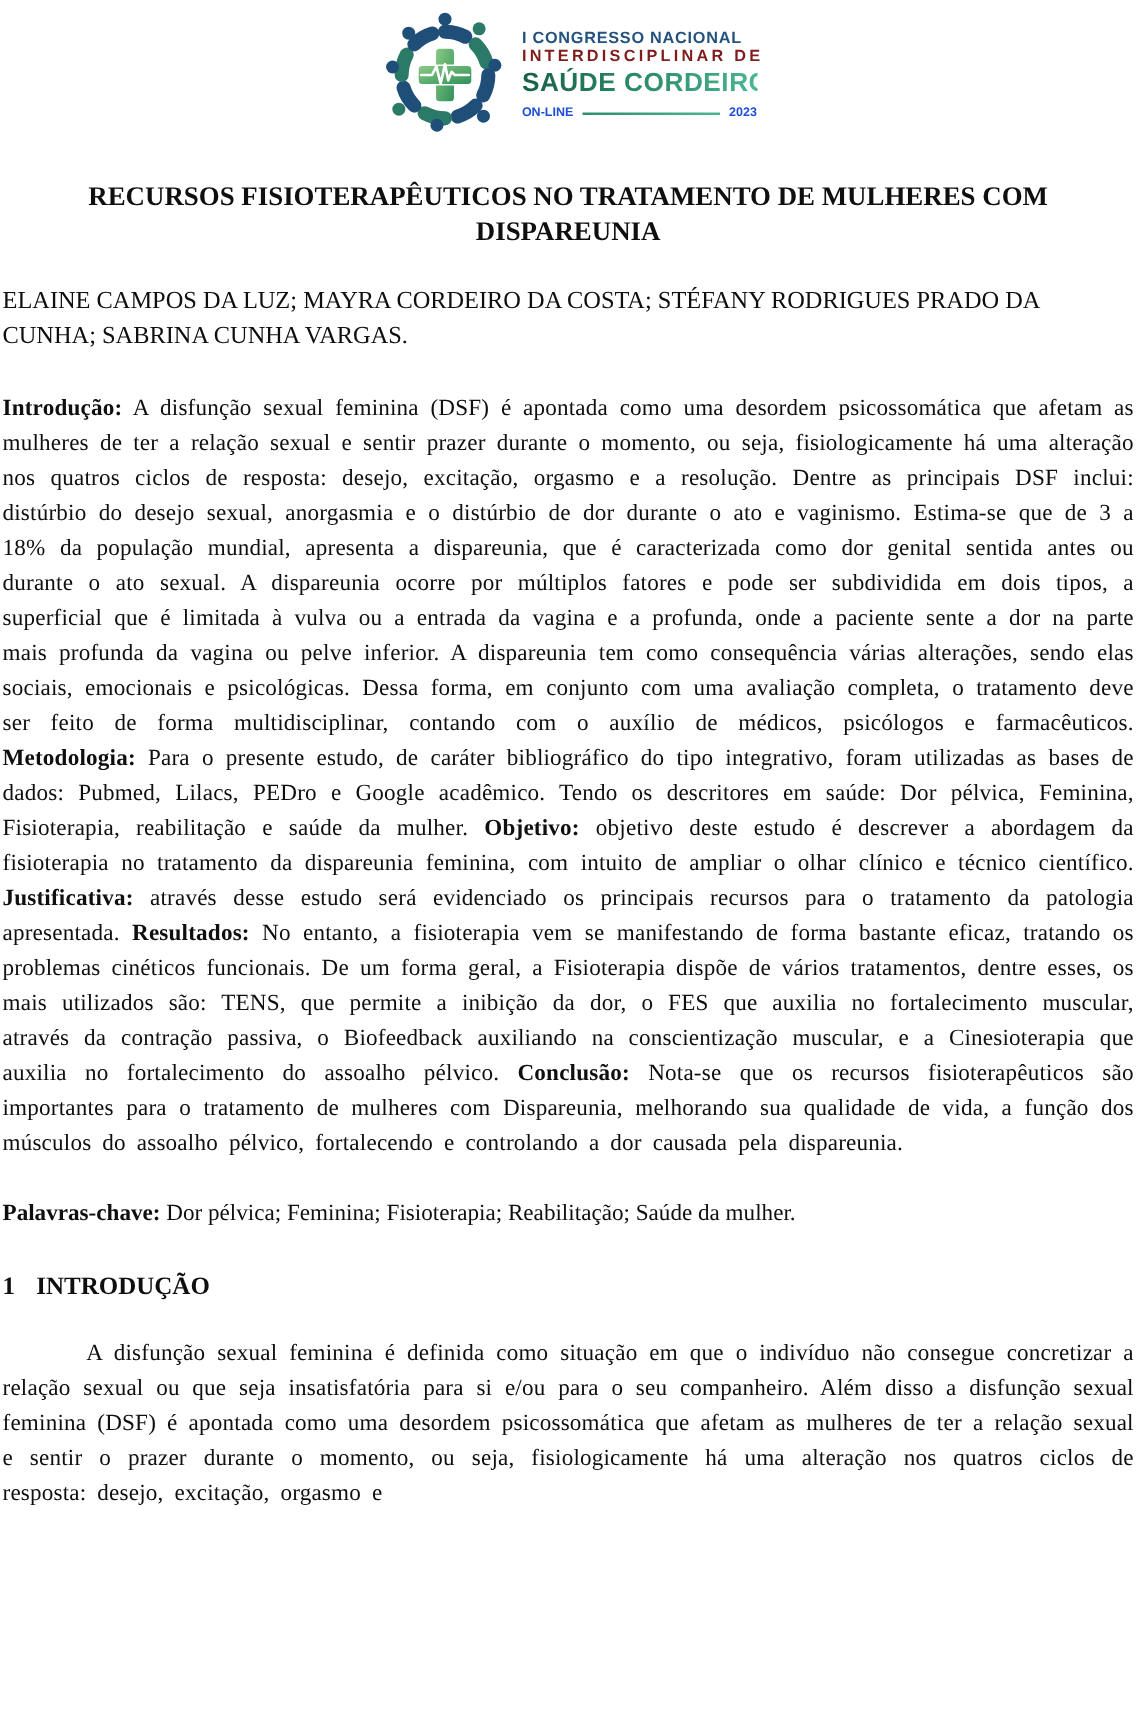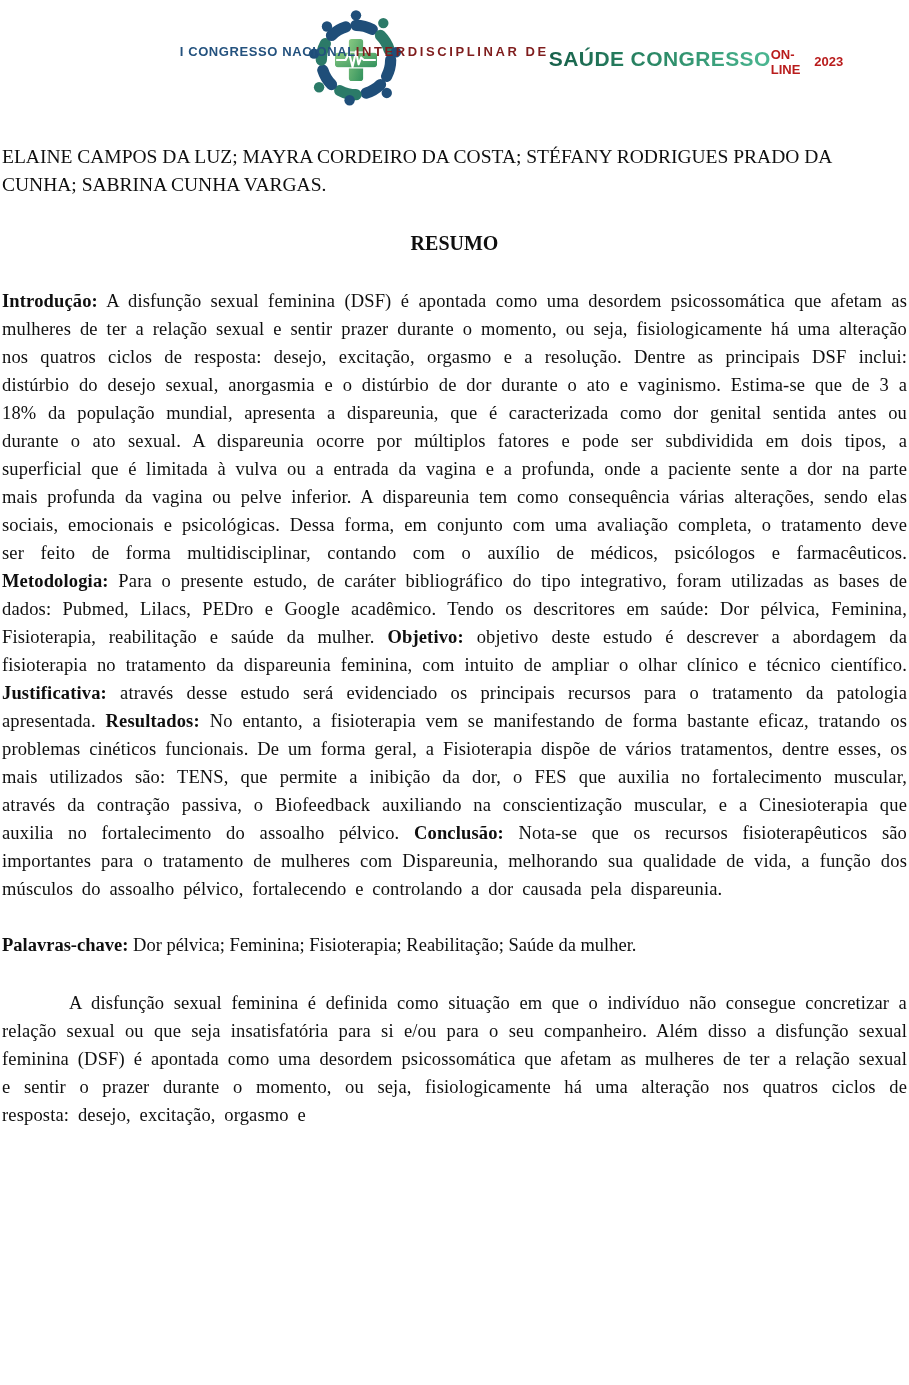--- a/index.html
+++ b/index.html
@@ -23,22 +23,22 @@
     display: flex;
     justify-content: center;
     align-items: center;
     gap: 10px;
     height: 106px;
     margin-bottom: 30px;
   }
   .logo-icon { width: 104px; height: 104px; flex: 0 0 auto; }
   .logo-text {
     display: flex;
-    flex-direction: row;
-    justify-content: center;
+    flex-direction: column;
+    justify-content: flex-start;
     font-family: "Liberation Sans", sans-serif;
     width: 188px;
   }
   .logo-line1 {
     color: #24527E; font-weight: bold; font-size: 13px;
     letter-spacing: 0.6px; line-height: 15px; white-space: nowrap;
   }
   .logo-line2 {
     color: #7f1d1d; font-weight: bold; font-size: 13px;
     letter-spacing: 2.6px; line-height: 15px; white-space: nowrap;
@@ -50,21 +50,21 @@
   }
   @supports ((background-clip: text) or (-webkit-background-clip: text)) {
     .logo-saude {
       background: linear-gradient(90deg, #17604A 0%, #2F8F6B 55%, #4BB792 100%);
       -webkit-background-clip: text; background-clip: text;
       color: transparent;
     }
   }
   .logo-online-row {
     display: flex; align-items: center; margin-top: 3px;
-    color: #b91c1c; font-weight: bold; font-size: 13px; line-height: 15px;
+    color: #1d4ed8; font-weight: bold; font-size: 10px; line-height: 15px;
   }
   .logo-dashline {
     flex: 1 1 auto; height: 2px; margin: 0 7px;
     background: linear-gradient(90deg, #2E8F6F, #4BB792);
   }
 
   
   .doc-title {
     text-align: center;
     font-weight: bold;
@@ -149,34 +149,35 @@
       </defs>
       <g>
         <rect x="51" y="35" width="18" height="50" rx="4" fill="url(#crossGrad)" stroke="#ffffff" stroke-width="1.5"></rect>
         <rect x="35" y="51" width="50" height="18" rx="4" fill="url(#crossGrad)" stroke="#ffffff" stroke-width="1.5"></rect>
         <polyline points="38,60 48,60 52,52 56,68 60,50 63,65 66,57 69,60 82,60" fill="none" stroke="#ffffff" stroke-width="2.4" stroke-linecap="round" stroke-linejoin="round"></polyline>
       </g>
     </svg>
     <div class="logo-text">
       <div class="logo-line1">I CONGRESSO NACIONAL</div>
       <div class="logo-line2">INTERDISCIPLINAR DE</div>
-      <div class="logo-saude">SAÚDE CONGRESSO</div>
+      <div class="logo-saude">SAÚDE CORDEIRO</div>
       <div class="logo-online-row">
         <span>ON-LINE</span>
         <span class="logo-dashline"></span>
         <span>2023</span>
       </div>
     </div>
   </div>
 
+  <h1 class="doc-title">RECURSOS FISIOTERAPÊUTICOS NO TRATAMENTO DE MULHERES COM DISPAREUNIA</h1>
 
   <p class="authors">ELAINE CAMPOS DA LUZ; MAYRA CORDEIRO DA COSTA; STÉFANY RODRIGUES PRADO DA CUNHA; SABRINA CUNHA VARGAS.</p>
 
-  <h2 class="resumo-heading">RESUMO</h2>
 
   <p class="abstract"><b>Introdução:</b><span> A disfunção sexual feminina (DSF) é apontada como uma desordem psicossomática que afetam as mulheres de ter a relação sexual e sentir prazer durante o momento, ou seja, fisiologicamente há uma alteração nos quatros ciclos de resposta: desejo, excitação, orgasmo e a resolução. Dentre as principais DSF inclui: distúrbio do desejo sexual, anorgasmia e o distúrbio de dor durante o ato e vaginismo. Estima-se que de 3 a 18% da população mundial, apresenta a dispareunia, que é caracterizada como dor genital sentida antes ou durante o ato sexual. A dispareunia ocorre por múltiplos fatores e pode ser subdividida em dois tipos, a superficial que é limitada à vulva ou a entrada da vagina e a profunda, onde a paciente sente a dor na parte mais profunda da vagina ou pelve inferior. A dispareunia tem como consequência várias alterações, sendo elas sociais, emocionais e psicológicas. Dessa forma, em conjunto com uma avaliação completa, o tratamento deve ser feito de forma multidisciplinar, contando com o auxílio de médicos, psicólogos e farmacêuticos. </span><b>Metodologia:</b><span> Para o presente estudo, de caráter bibliográfico do tipo integrativo, foram utilizadas as bases de dados: Pubmed, Lilacs, PEDro e Google acadêmico. Tendo os descritores em saúde: Dor pélvica, Feminina, Fisioterapia, reabilitação e saúde da mulher. </span><b>Objetivo:</b><span> objetivo deste estudo é descrever a abordagem da fisioterapia no tratamento da dispareunia feminina, com intuito de ampliar o olhar clínico e técnico científico. </span><b>Justificativa:</b><span> através desse estudo será evidenciado os principais recursos para o tratamento da patologia apresentada. </span><b>Resultados:</b><span> No entanto, a fisioterapia vem se manifestando de forma bastante eficaz, tratando os problemas cinéticos funcionais. De um forma geral, a Fisioterapia dispõe de vários tratamentos, dentre esses, os mais utilizados são: TENS, que permite a inibição da dor, o FES que auxilia no fortalecimento muscular, através da contração passiva, o Biofeedback auxiliando na conscientização muscular, e a Cinesioterapia que auxilia no fortalecimento do assoalho pélvico. </span><b>Conclusão:</b><span> Nota-se que os recursos fisioterapêuticos são importantes para o tratamento de mulheres com Dispareunia, melhorando sua qualidade de vida, a função dos músculos do assoalho pélvico, fortalecendo e controlando a dor causada pela dispareunia.</span></p>
 
   <p class="keywords"><b>Palavras-chave:</b><span> Dor pélvica; Feminina; Fisioterapia; Reabilitação; Saúde da mulher.</span></p>
 
+  <h2 class="section-heading"><span class="sec-number">1</span><span class="sec-title">INTRODUÇÃO</span></h2>
 
   <p class="intro-paragraph">A disfunção sexual feminina é definida como situação em que o indivíduo não consegue concretizar a relação sexual ou que seja insatisfatória para si e/ou para o seu companheiro. Além disso a disfunção sexual feminina (DSF) é apontada como uma desordem psicossomática que afetam as mulheres de ter a relação sexual e sentir o prazer durante o momento, ou seja, fisiologicamente há uma alteração nos quatros ciclos de resposta: desejo, excitação, orgasmo e</p>
 
 </div>
 
 </body></html>

